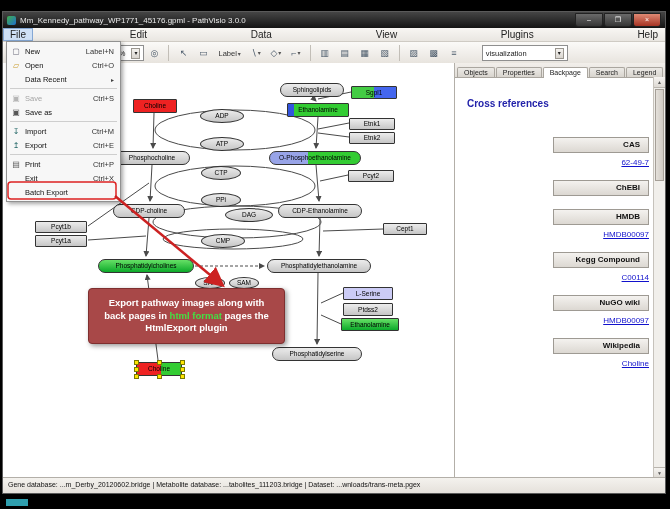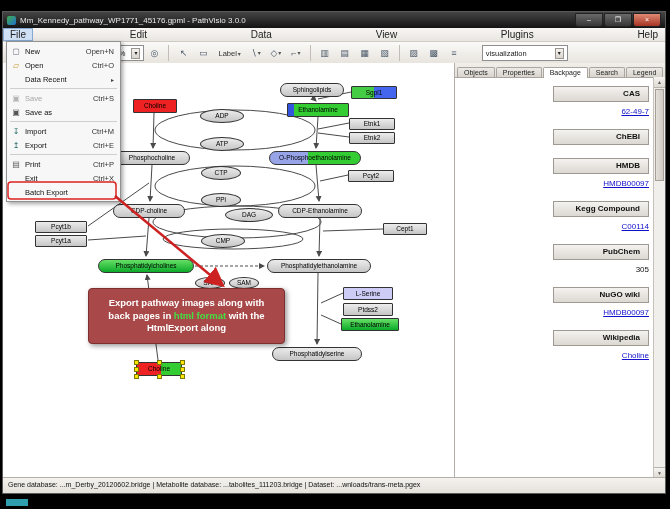--- a/index.html
+++ b/index.html
@@ -308,26 +308,26 @@
 
     <div class="sidebar">
       <div class="tabs">
           <div class="tab">Objects</div>
           <div class="tab">Properties</div>
           <div class="tab active">Backpage</div>
           <div class="tab">Search</div>
           <div class="tab">Legend</div>
         </div>
       <div class="bp-content">
+        <div class="bp-heading">Cross references</div>
         <div id="bp-sections">
             <div class="bp-section"><div class="bp-header">CAS</div><div class="bp-value"><a href="#">62-49-7</a></div></div>
             <div class="bp-section"><div class="bp-header">ChEBI</div></div>
             <div class="bp-section"><div class="bp-header">HMDB</div><div class="bp-value"><a href="#">HMDB00097</a></div></div>
             <div class="bp-section"><div class="bp-header">Kegg Compound</div><div class="bp-value"><a href="#">C00114</a></div></div>
-            <div class="bp-section"><div class="bp-header">PubChem</div><div class="bp-value">305</div></div>
             <div class="bp-section"><div class="bp-header">NuGO wiki</div><div class="bp-value"><a href="#">HMDB00097</a></div></div>
             <div class="bp-section"><div class="bp-header">Wikipedia</div><div class="bp-value"><a href="#">Choline</a></div></div>
           </div>
       </div>
       <div class="sb-scroll">
         <div class="sb-arrow">▲</div>
         <div class="sb-thumb"></div>
         <div class="sb-arrow down">▼</div>
       </div>
     </div>
@@ -337,21 +337,21 @@
   <div class="statusbar">
     <span>Gene database: ...m_Derby_20120602.bridge | Metabolite database: ...tabolites_111203.bridge | Dataset: ...wnloads/trans-meta.pgex</span>
   </div>
 
 </div>
 
 <div class="menu">
     <div class="menu-item">
       <span class="mi-icon new-icon">▢</span>
       <span class="mi-label">New</span>
-      <span class="mi-short">Open+N</span>
+      <span class="mi-short">Label+N</span>
     </div>
     <div class="menu-item">
       <span class="mi-icon open-icon">▱</span>
       <span class="mi-label">Open</span>
       <span class="mi-short">Ctrl+O</span>
     </div>
     <div class="menu-item">
       <span class="mi-icon "></span>
       <span class="mi-label">Data Recent</span>
       <span class="mi-sub">▸</span>
@@ -389,21 +389,21 @@
       <span class="mi-short">Ctrl+X</span>
     </div>
     <div class="menu-item">
       <span class="mi-icon "></span>
       <span class="mi-label">Batch Export</span>
     </div>
   </div>
 
 <div class="callout" style="background: rgb(168, 72, 72);">
   <span>
-    <span>Export pathway images along with back pages in </span><span class="hl" style="color: rgb(68, 224, 68);">html format</span><span> with the HtmlExport along</span>
+    <span>Export pathway images along with back pages in </span><span class="hl" style="color: rgb(68, 224, 68);">html format</span><span> pages the HtmlExport plugin</span>
   </span>
 </div>
 
 <svg class="overlay" width="670" height="509" viewBox="0 0 670 509">
   <defs>
     <marker id="arrR" markerWidth="9" markerHeight="9" refX="6" refY="4" orient="auto">
       <path d="M0,0 L8,4 L0,8 Z" fill="#cc2222"></path>
     </marker>
   </defs>
   <rect x="8" y="182" width="108" height="17" rx="3" fill="none" stroke="#dd2222" stroke-width="1.5"></rect>

